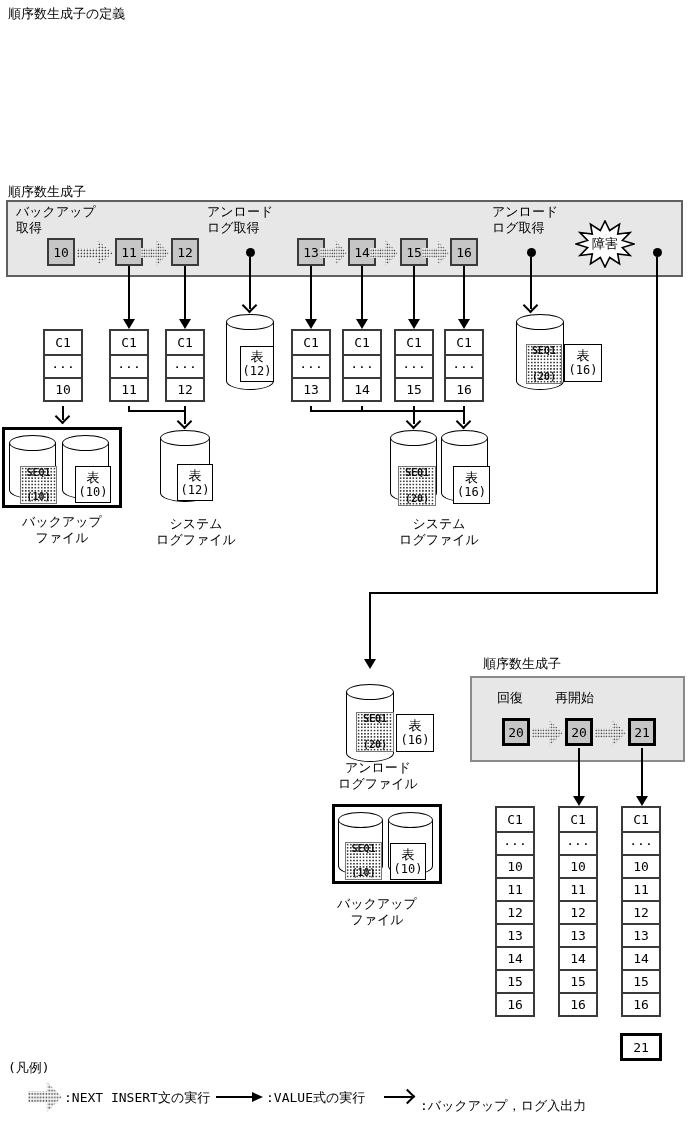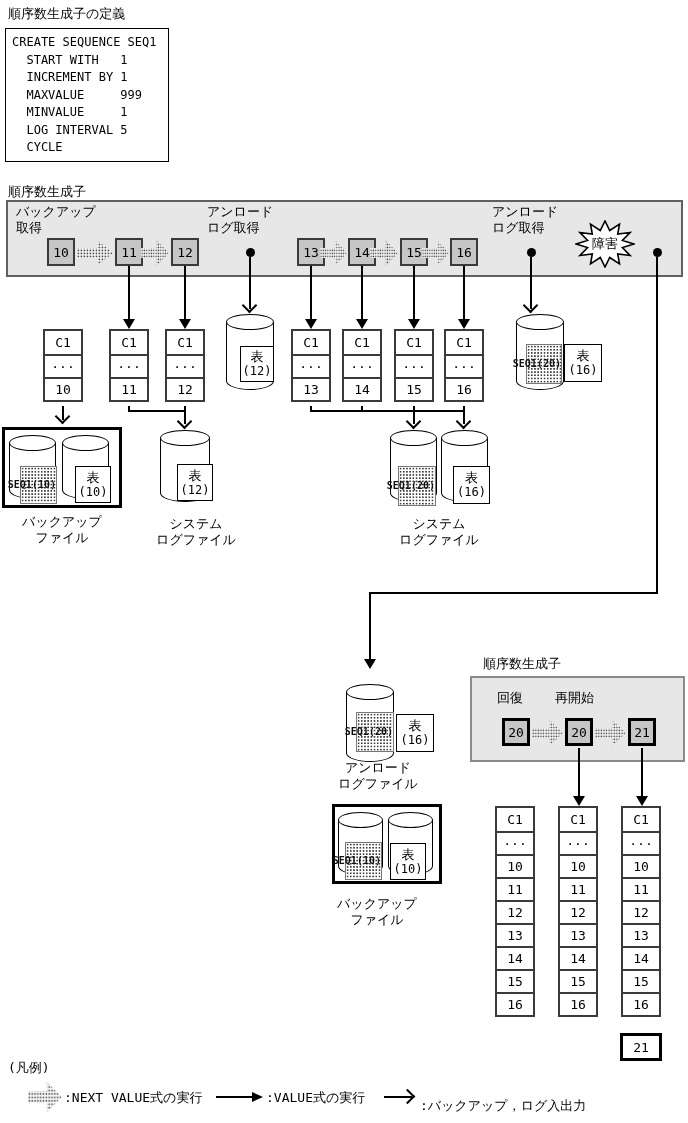--- a/index.html
+++ b/index.html
@@ -31,21 +31,21 @@
                 font:13px "DejaVu Sans Mono",monospace; border-top:2px solid #3a3a3a; }
   .tcol .cell:first-child { border-top:none; }
   .cyl { position:absolute; }
   .cyl .body { position:absolute; left:0; right:0; top:8px; bottom:0; background:#fff;
                border:1.5px solid #000; border-top:none; border-radius:0 0 50% 50%/0 0 9px 9px; }
   .cyl .top { position:absolute; left:0; right:0; top:0; height:16px; background:#fff;
               border:1.5px solid #000; border-radius:50%; }
   .seqfile { position:absolute; background-color:#fff;
              background-image:radial-gradient(circle,#3c3c3c 0.9px,transparent 1.1px);
              background-size:3.2px 3.2px; border:1px solid #777;
-             display:flex; flex-direction:row; align-items:center; justify-content:flex-end;
+             display:flex; flex-direction:column; align-items:center; justify-content:space-between;
              font:bold 10px/12px "DejaVu Sans Mono",monospace; color:#101010; text-align:center; }
   .tblfile { position:absolute; background:#fff; border:1.5px solid #000;
              display:flex; flex-direction:column; align-items:center; justify-content:center;
              font:13px/15px "DejaVu Sans Mono",monospace; text-align:center; }
   .tblfile .sub { font-size:12px; }
   .boldrect { position:absolute; border:3px solid #000; background:#fff; }
   .stip { position:absolute; }
   .bold21 { position:absolute; border:3px solid #000; background:#fff;
             display:flex; align-items:center; justify-content:center;
             font:13px "DejaVu Sans Mono",monospace; }
@@ -59,29 +59,20 @@
     <pattern id="dotpat" width="3" height="3" patternUnits="userSpaceOnUse">
       <rect width="3" height="3" fill="#f4f4f4"></rect>
       <circle cx="1.4" cy="1.4" r="0.85" fill="#4a4a4a"></circle>
     </pattern>
   </defs>
 </svg>
 
 <div id="canvas">
 
   <div class="txt" style="left:8px;top:6px">順序数生成子の定義</div>
-  <div class="codebox" style="left:5px;top:28px;width:164px;height:134px">
-    <pre>CREATE SEQUENCE SEQ1
-  START WITH   1
-  INCREMENT BY 1
-  MAXVALUE     999
-  MINVALUE     1
-  LOG INTERVAL 5
-  CYCLE</pre>
-  </div>
 
   <div class="txt" style="left:8px;top:184px">順序数生成子</div>
   <div class="band" style="left:6px;top:200px;width:677px;height:77px"></div>
 
   <div class="txt" style="left:16px;top:204px">バックアップ</div>
   <div class="txt" style="left:16px;top:220px">取得</div>
   <div class="txt" style="left:207px;top:204px">アンロード</div>
   <div class="txt" style="left:207px;top:220px">ログ取得</div>
   <div class="txt" style="left:492px;top:204px">アンロード</div>
   <div class="txt" style="left:492px;top:220px">ログ取得</div>
@@ -353,21 +344,21 @@
     <div class="cell">14</div>
     <div class="cell">15</div>
     <div class="cell">16</div>
   </div>
   <div class="bold21" style="left:620px;top:1033px;width:42px;height:28px">21</div>
 
   <div class="txt" style="left:8px;top:1060px">(凡例)</div>
   <div class="stip" style="left:28px;top:1082px;width:34px;height:30px"><svg width="34" height="30" viewBox="0 0 36 26" preserveAspectRatio="none">
         <polygon points="0,8 20,8 20,0 36,13 20,26 20,18 0,18" fill="url(#dotpat)"></polygon>
       </svg></div>
-  <div class="txt" style="left:64px;top:1090px">:NEXT VALUE式の実行</div>
+  <div class="txt" style="left:64px;top:1090px">:NEXT INSERT文の実行</div>
   <div class="hline" style="left:216px;top:1096px;width:38px"></div>
   <div class="head-right" style="left:252px;top:1092px"></div>
   <div class="txt" style="left:266px;top:1090px">:VALUE式の実行</div>
   <div class="hline" style="left:384px;top:1096px;width:28px"></div>
   <div class="ropen" style="left:402px;top:1091px"></div>
   <div class="txt" style="left:420px;top:1098px">:バックアップ，ログ入出力</div>
 
 </div>
 
 </body></html>

